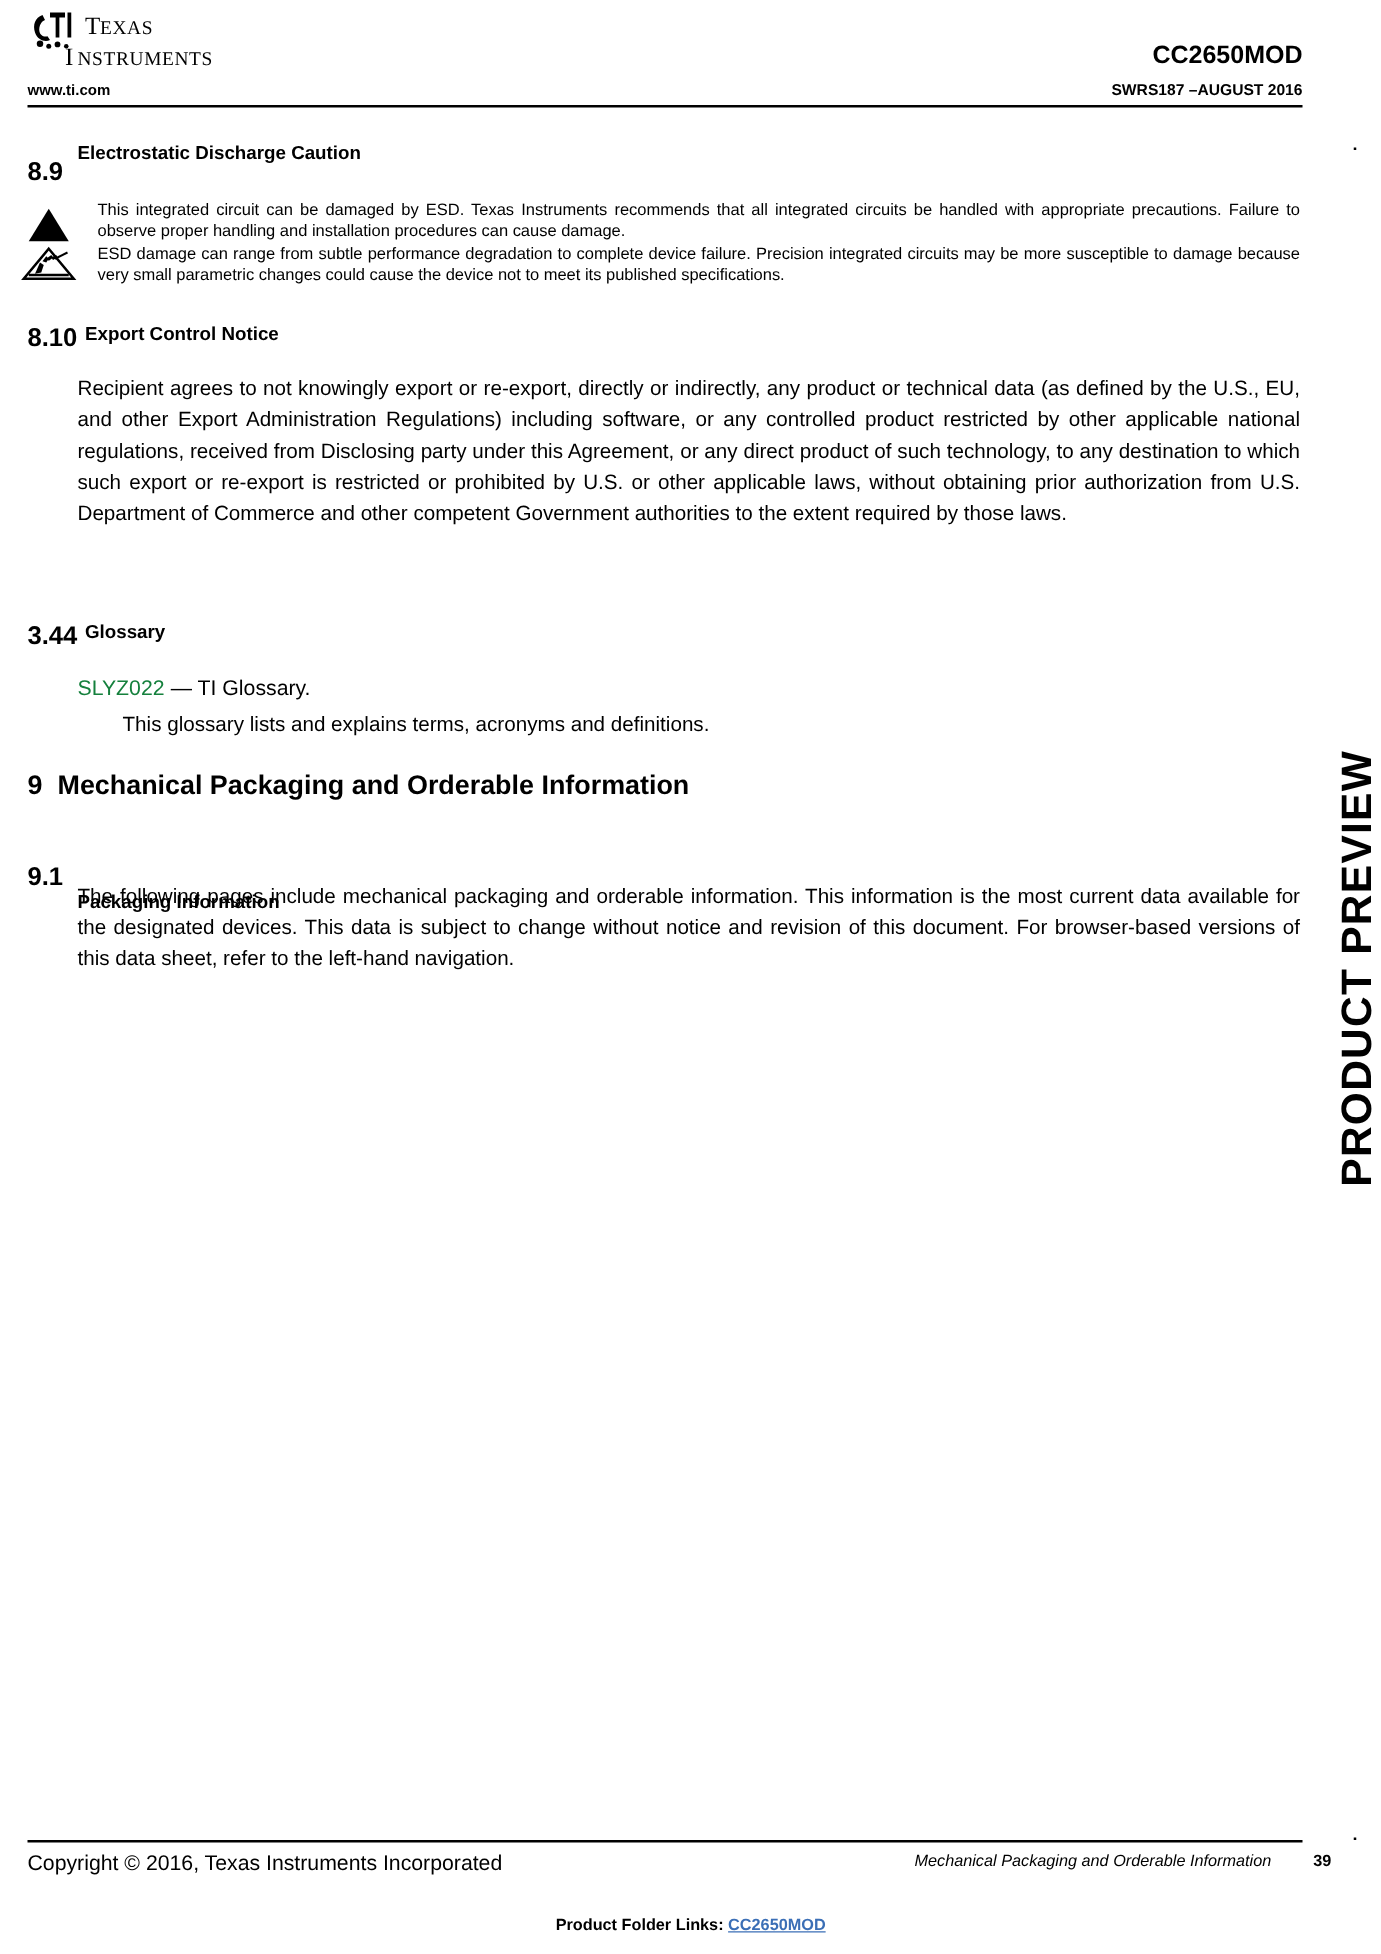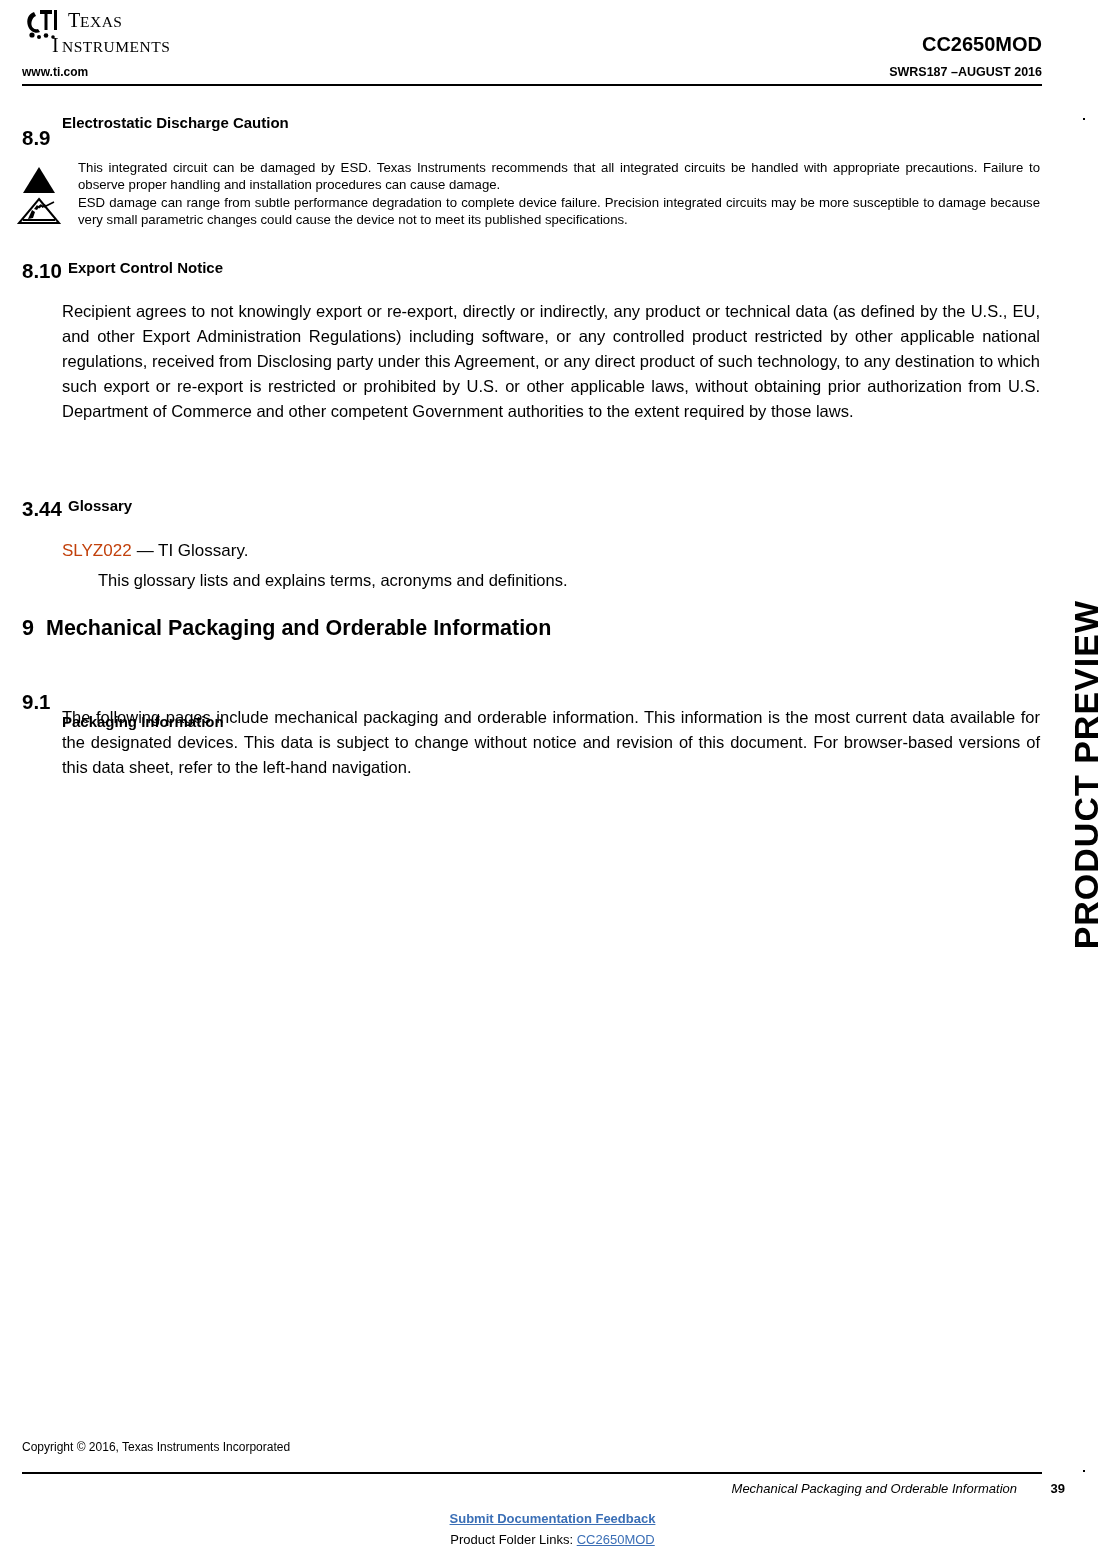--- a/index.html
+++ b/index.html
@@ -113,21 +113,21 @@
   }
   .esd-icon-2 {
     position: absolute;
     left: 16px;
     top: 196px;
     width: 46px;
     height: 30px;
   }
 
   .link {
-    color: #c2410c;
+    color: #15803d;
     text-decoration: none;
   }
   .link-u {
     color: #3b6fb6;
     text-decoration: underline;
   }
   .italic { }
 
   
   .preview-text {
@@ -155,22 +155,22 @@
     position: absolute;
     left: 22px;
     top: 1472px;
     width: 1020px;
     height: 2px;
     background: #000;
   }
   .footer-left {
     position: absolute;
     left: 22px;
-    top: 1440px;
-    font-size: 12px;
+    top: 1481px;
+    font-size: 17px;
   }
   .footer-right {
     position: absolute;
     right: 63px;
     top: 1481px;
     font-size: 13px;
     font-style: italic;
     text-align: right;
   }
   .footer-pageno {
@@ -189,21 +189,21 @@
     font-size: 13px;
     font-weight: bold;
   }
   .footer-links {
     position: absolute;
     width: 1105px;
     left: 0;
     top: 1532px;
     text-align: center;
     font-size: 13px;
-    font-weight: normal;
+    font-weight: bold;
   }
 </style>
 </head>
 <body>
 
 <div class="page">
 
   <div class="header">
 
     <div class="ti-logo">
@@ -283,20 +283,17 @@
   <div class="preview-text">PRODUCT PREVIEW</div>
 
   <div class="crop" style="left:1083px; top:118px; width:2px; height:2px;"></div>
   <div class="crop" style="left:1083px; top:1470px; width:2px; height:2px;"></div>
 
   <div class="footer-rule"></div>
   <div class="footer-left">Copyright © 2016, Texas Instruments Incorporated</div>
   <div class="footer-right" style="right:88px;">Mechanical Packaging and Orderable Information</div>
   <div class="footer-pageno" style="right:40px;">39</div>
 
-  <div class="footer-feedback">
-    <span class="link-u">Submit Documentation Feedback</span>
-  </div>
   <div class="footer-links">
     <span>Product Folder Links: </span><span class="link-u">CC2650MOD</span>
   </div>
 
 </div>
 
 </body></html>

